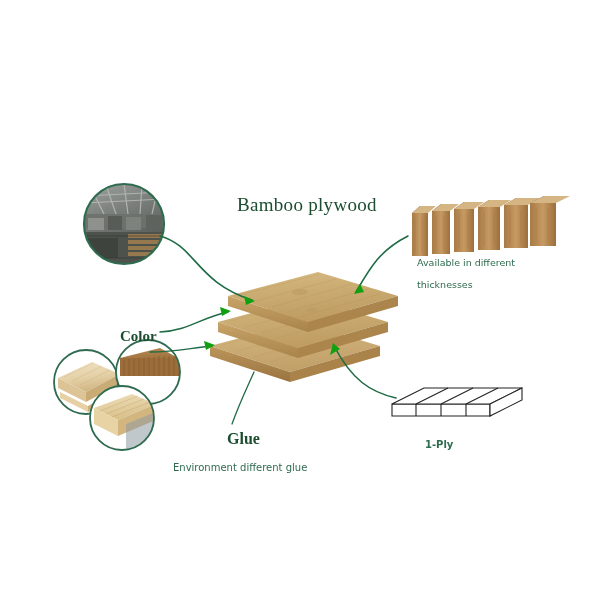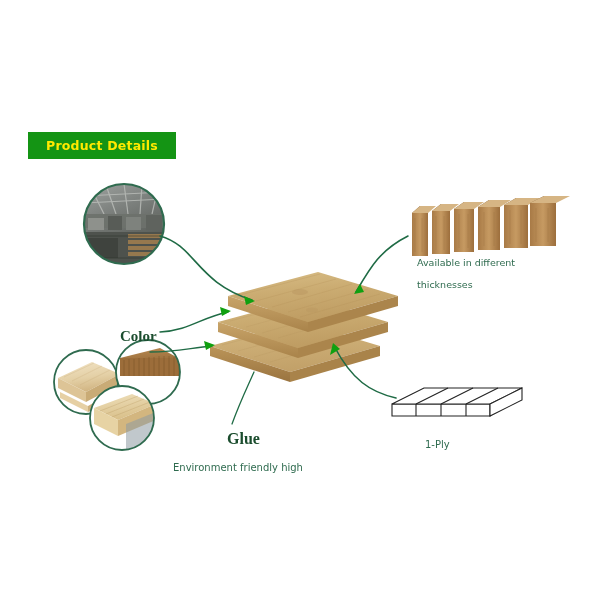--- a/index.html
+++ b/index.html
@@ -79,20 +79,21 @@
     white-space: pre-line;
   }
   #disinfection-label { left: 78px; top: 274px; }
   #thickness-label    { left: 417px; top: 252px; }
   #glue-sub-label     { left: 173px; top: 457px; font-size: 10px; }
   #ply-label {
     left: 425px;
     top: 434px;
     font-size: 10px;
     color: #2f6b4f;
+    font-weight: bold;
   }
 
   
   #art {
     position: absolute;
     left: 0; top: 0;
     width: 600px;
     height: 600px;
     pointer-events: none;
   }
@@ -381,30 +382,28 @@
       <path d="M150,352 C176,352 190,348 212,346" stroke="#1f6b45" stroke-width="1.4"></path>
       <polygon points="215,345 204,341 206,350" fill="#10a010"></polygon>
 
       <path d="M232,424 C240,402 246,390 254,372" stroke="#1f6b45" stroke-width="1.3"></path>
 
       <path d="M396,398 C370,392 352,380 334,346" stroke="#1f6b45" stroke-width="1.6"></path>
       <polygon points="333,343 330,355 340,349" fill="#10a010"></polygon>
     </g>
   </svg>
 
-  <div id="banner">
-    <span id="banner-label">Product Details</span>
-  </div>
-
+
+  <div class="serif-label" id="main-title">Bamboo plywood</div>
 
 
   <div class="hand-label" id="thickness-label">Available in different
 thicknesses</div>
 
   <div class="serif-label" id="color-label">Color</div>
 
   <div class="serif-label" id="glue-label">Glue</div>
 
-  <div class="hand-label" id="glue-sub-label">Environment friendly high</div>
+  <div class="hand-label" id="glue-sub-label">Environment different glue</div>
 
   <div class="hand-label" id="ply-label">1-Ply</div>
 
 </div>
 
 </body></html>

